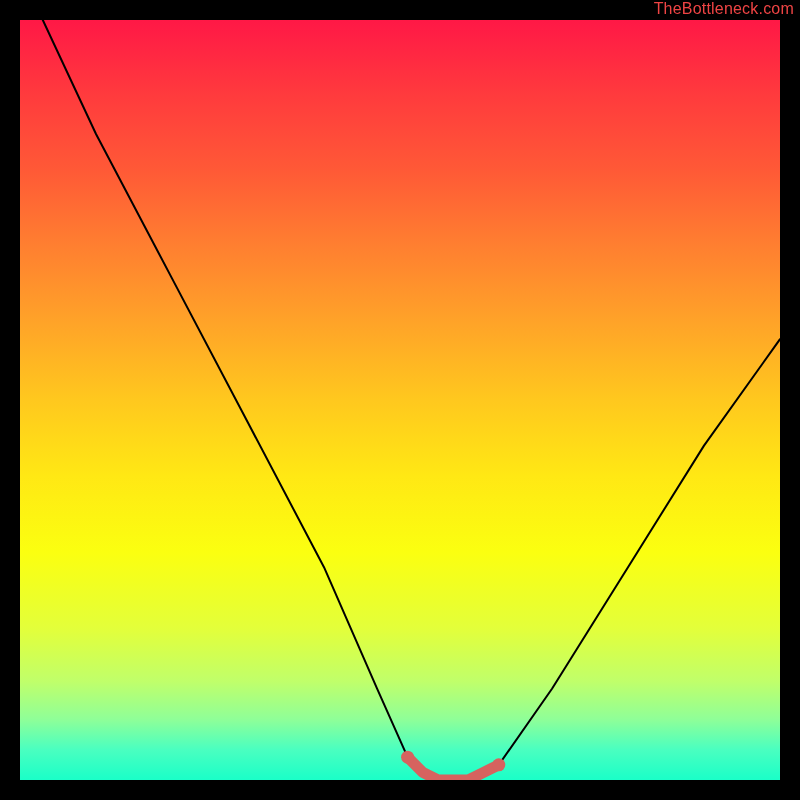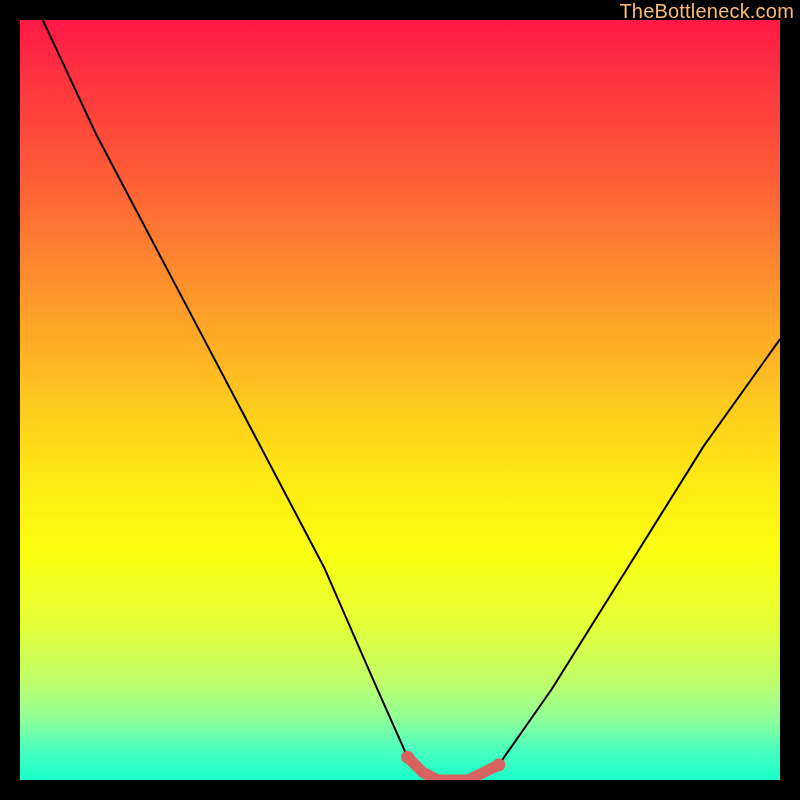--- a/index.html
+++ b/index.html
@@ -36,22 +36,22 @@
       #c0ff6a 87%,
       #8fff98 92%,
       #4affc0 96%,
       #1affc8 100%
     );
   }
   .watermark {
     position: absolute;
     top: 0px;
     right: 6px;
-    color: #fdba74;
-    font-size: 20px;
+    color: #ef4444;
+    font-size: 16px;
     font-weight: 500;
     letter-spacing: 0.2px;
     user-select: none;
   }
   svg.curve {
     position: absolute;
     left: 0;
     top: 0;
     width: 760px;
     height: 760px;

